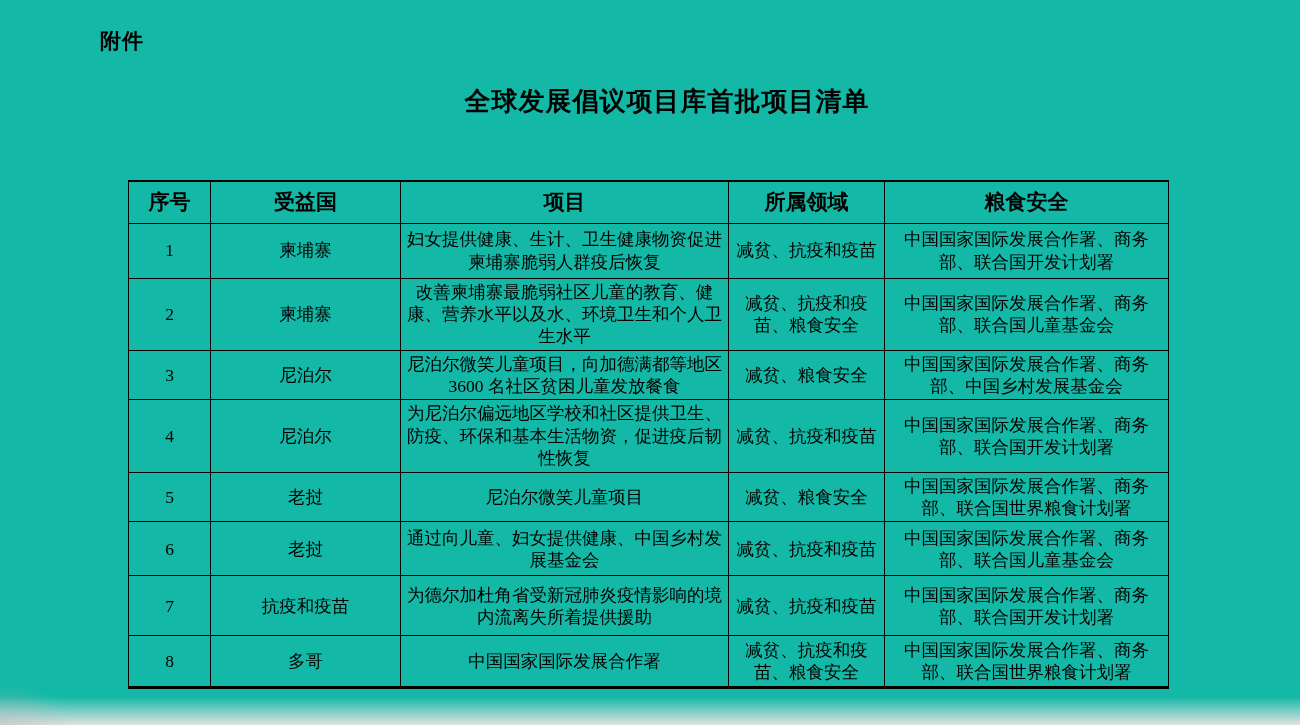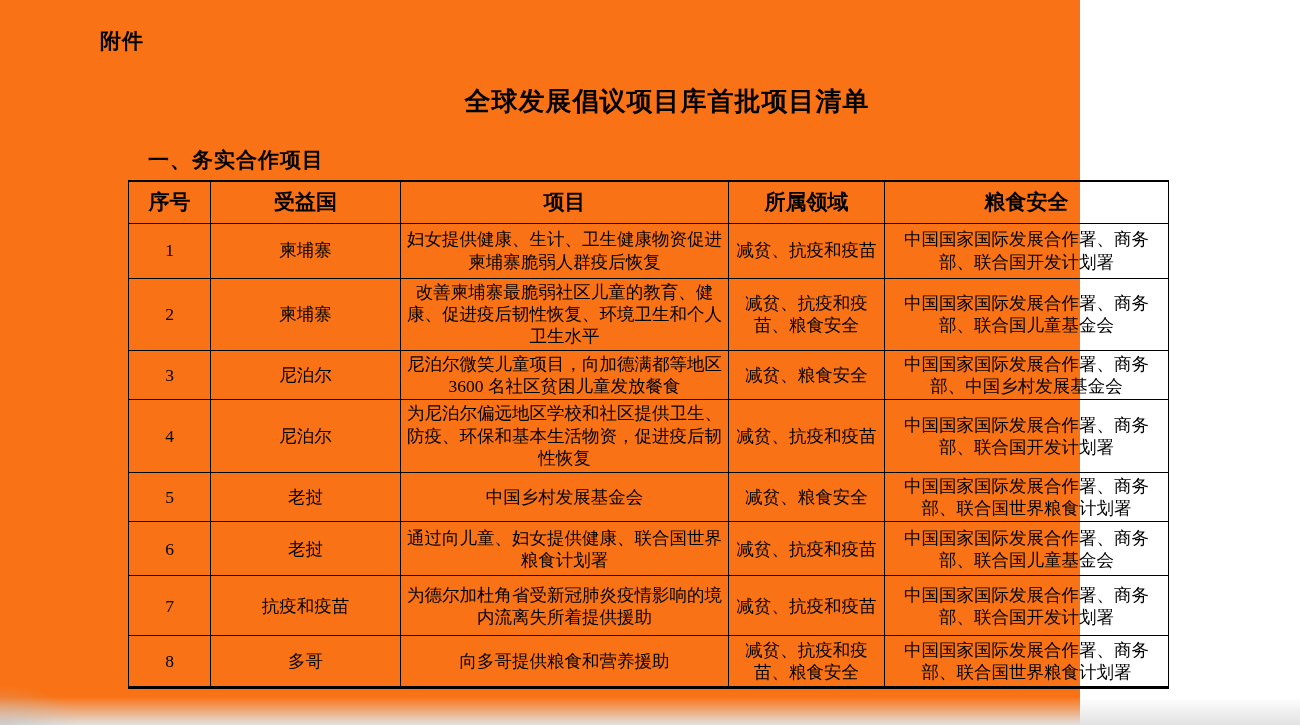--- a/index.html
+++ b/index.html
@@ -5,22 +5,22 @@
   * { margin: 0; padding: 0; box-sizing: border-box; }
   html, body {
     width: 1300px; height: 725px;
     background: #ffffff;
     overflow: hidden;
     font-family: "Liberation Serif", "DejaVu Serif", serif;
     color: #000000;
   }
   .page {
     position: relative;
-    width: 1080px; height: 725px;
-    background: #f97316;
+    width: 1300px; height: 725px;
+    background: #14b8a6;
   }
   .attachment {
     position: absolute;
     left: 100px; top: 27px;
     font-family: "Liberation Sans", "DejaVu Sans", sans-serif;
     font-weight: bold;
     font-size: 21px;
     letter-spacing: 1px;
   }
   .doc-title {
@@ -92,21 +92,20 @@
 </style>
 </head>
 <body>
 
 <div class="page">
 
   <div class="attachment">附件</div>
 
   <div class="doc-title">全球发展倡议项目库首批项目清单</div>
 
-  <div class="section-heading">一、务实合作项目</div>
 
   <div class="table-wrap">
     <table class="doc-table">
       <colgroup>
         <col style="width:82px">
         <col style="width:190px">
         <col style="width:328px">
         <col style="width:156px">
         <col style="width:284px">
       </colgroup>
@@ -123,63 +122,63 @@
         <tr style="height:55px">
           <td class="c-no">1</td>
           <td class="c-country">柬埔寨</td>
           <td class="c-project">妇女提供健康、生计、卫生健康物资促进柬埔寨脆弱人群疫后恢复</td>
           <td class="c-field">减贫、抗疫和疫苗</td>
           <td class="c-executor">中国国家国际发展合作署、商务部、联合国开发计划署</td>
         </tr>
         <tr style="height:60px">
           <td class="c-no">2</td>
           <td class="c-country">柬埔寨</td>
-          <td class="c-project">改善柬埔寨最脆弱社区儿童的教育、健康、促进疫后韧性恢复、环境卫生和个人卫生水平</td>
+          <td class="c-project">改善柬埔寨最脆弱社区儿童的教育、健康、营养水平以及水、环境卫生和个人卫生水平</td>
           <td class="c-field">减贫、抗疫和疫苗、粮食安全</td>
           <td class="c-executor">中国国家国际发展合作署、商务部、联合国儿童基金会</td>
         </tr>
         <tr style="height:45px">
           <td class="c-no">3</td>
           <td class="c-country">尼泊尔</td>
           <td class="c-project">尼泊尔微笑儿童项目，向加德满都等地区 3600 名社区贫困儿童发放餐食</td>
           <td class="c-field">减贫、粮食安全</td>
           <td class="c-executor">中国国家国际发展合作署、商务部、中国乡村发展基金会</td>
         </tr>
         <tr style="height:60px">
           <td class="c-no">4</td>
           <td class="c-country">尼泊尔</td>
           <td class="c-project">为尼泊尔偏远地区学校和社区提供卫生、防疫、环保和基本生活物资，促进疫后韧性恢复</td>
           <td class="c-field">减贫、抗疫和疫苗</td>
           <td class="c-executor">中国国家国际发展合作署、商务部、联合国开发计划署</td>
         </tr>
         <tr style="height:44px">
           <td class="c-no">5</td>
           <td class="c-country">老挝</td>
-          <td class="c-project">中国乡村发展基金会</td>
+          <td class="c-project">尼泊尔微笑儿童项目</td>
           <td class="c-field">减贫、粮食安全</td>
           <td class="c-executor">中国国家国际发展合作署、商务部、联合国世界粮食计划署</td>
         </tr>
         <tr style="height:54px">
           <td class="c-no">6</td>
           <td class="c-country">老挝</td>
-          <td class="c-project">通过向儿童、妇女提供健康、联合国世界粮食计划署</td>
+          <td class="c-project">通过向儿童、妇女提供健康、中国乡村发展基金会</td>
           <td class="c-field">减贫、抗疫和疫苗</td>
           <td class="c-executor">中国国家国际发展合作署、商务部、联合国儿童基金会</td>
         </tr>
         <tr style="height:60px">
           <td class="c-no">7</td>
           <td class="c-country">抗疫和疫苗</td>
           <td class="c-project">为德尔加杜角省受新冠肺炎疫情影响的境内流离失所着提供援助</td>
           <td class="c-field">减贫、抗疫和疫苗</td>
           <td class="c-executor">中国国家国际发展合作署、商务部、联合国开发计划署</td>
         </tr>
         <tr style="height:52px">
           <td class="c-no">8</td>
           <td class="c-country">多哥</td>
-          <td class="c-project">向多哥提供粮食和营养援助</td>
+          <td class="c-project">中国国家国际发展合作署</td>
           <td class="c-field">减贫、抗疫和疫苗、粮食安全</td>
           <td class="c-executor">中国国家国际发展合作署、商务部、联合国世界粮食计划署</td>
         </tr>
       </tbody>
     </table>
   </div>
 
   <div class="bottom-shade"></div>
   <div class="corner-shade"></div>
 

